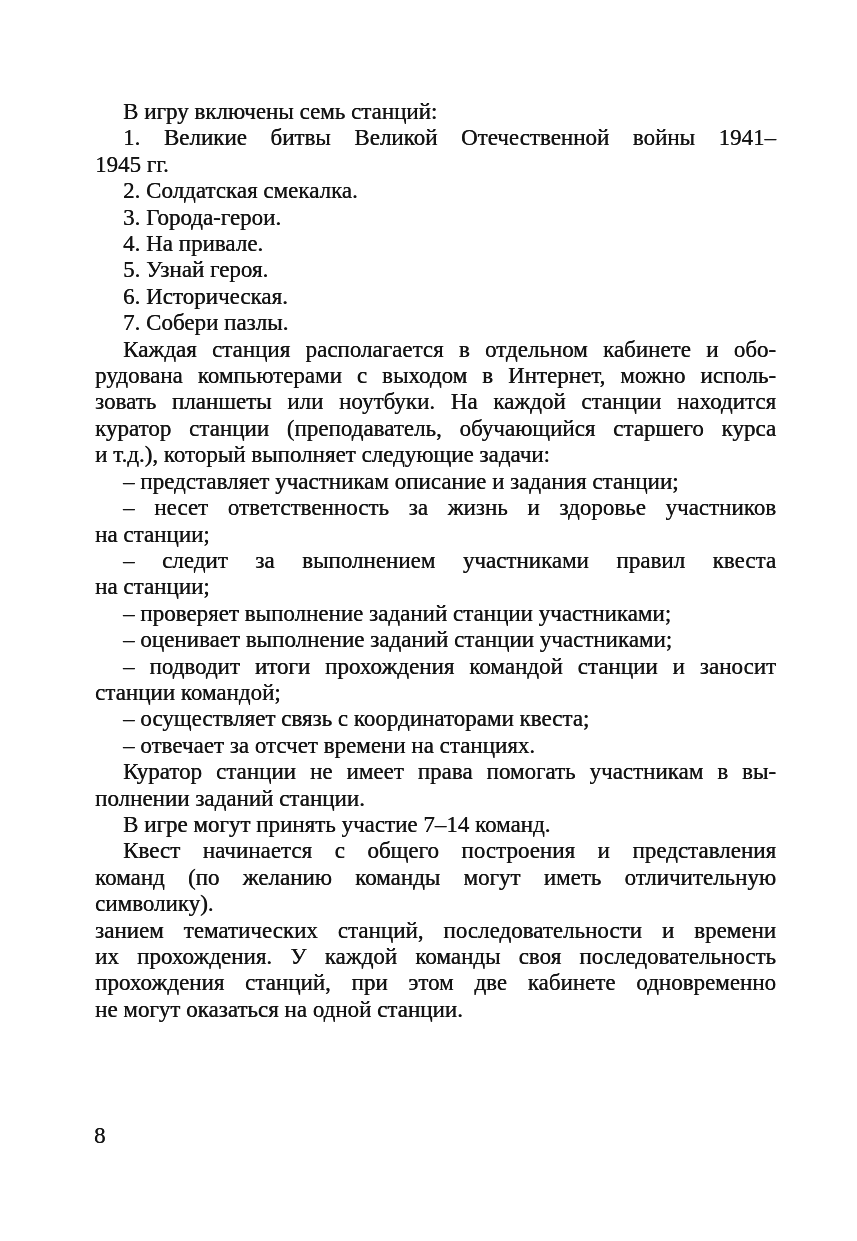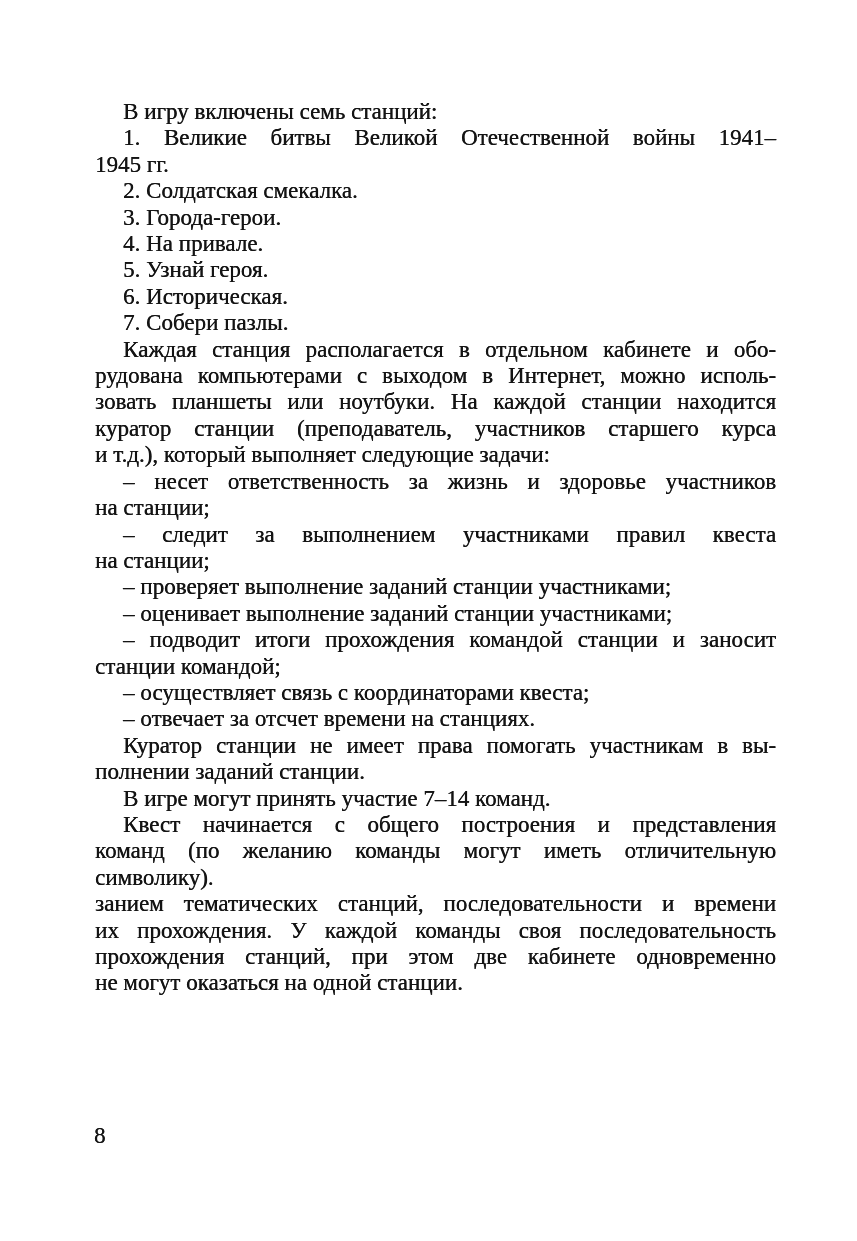--- a/index.html
+++ b/index.html
@@ -59,22 +59,23 @@
       <div class="line">1945 гг.</div>
       <div class="line indent">2. Солдатская смекалка.</div>
       <div class="line indent">3. Города-герои.</div>
       <div class="line indent">4. На привале.</div>
       <div class="line indent">5. Узнай героя.</div>
       <div class="line indent">6. Историческая.</div>
       <div class="line indent">7. Собери пазлы.</div>
       <div class="line indent justify">Каждая станция располагается в отдельном кабинете и обо-</div>
       <div class="line justify">рудована компьютерами с выходом в Интернет, можно исполь-</div>
       <div class="line justify">зовать планшеты или ноутбуки. На каждой станции находится</div>
-      <div class="line justify">куратор станции (преподаватель, участников старшего курса</div>
+      <div class="line justify">куратор станции (преподаватель, обучающийся старшего курса</div>
       <div class="line">и т.д.), который выполняет следующие задачи:</div>
+      <div class="line indent">– представляет участникам описание и задания станции;</div>
       <div class="line indent justify">– несет ответственность за жизнь и здоровье участников</div>
       <div class="line">на станции;</div>
       <div class="line indent justify">– следит за выполнением участниками правил квеста</div>
       <div class="line">на станции;</div>
       <div class="line indent">– проверяет выполнение заданий станции участниками;</div>
       <div class="line indent">– оценивает выполнение заданий станции участниками;</div>
       <div class="line indent justify">– подводит итоги прохождения командой станции и заносит</div>
       <div class="line">станции командой;</div>
       <div class="line indent">– осуществляет связь с координаторами квеста;</div>
       <div class="line indent">– отвечает за отсчет времени на станциях.</div>

